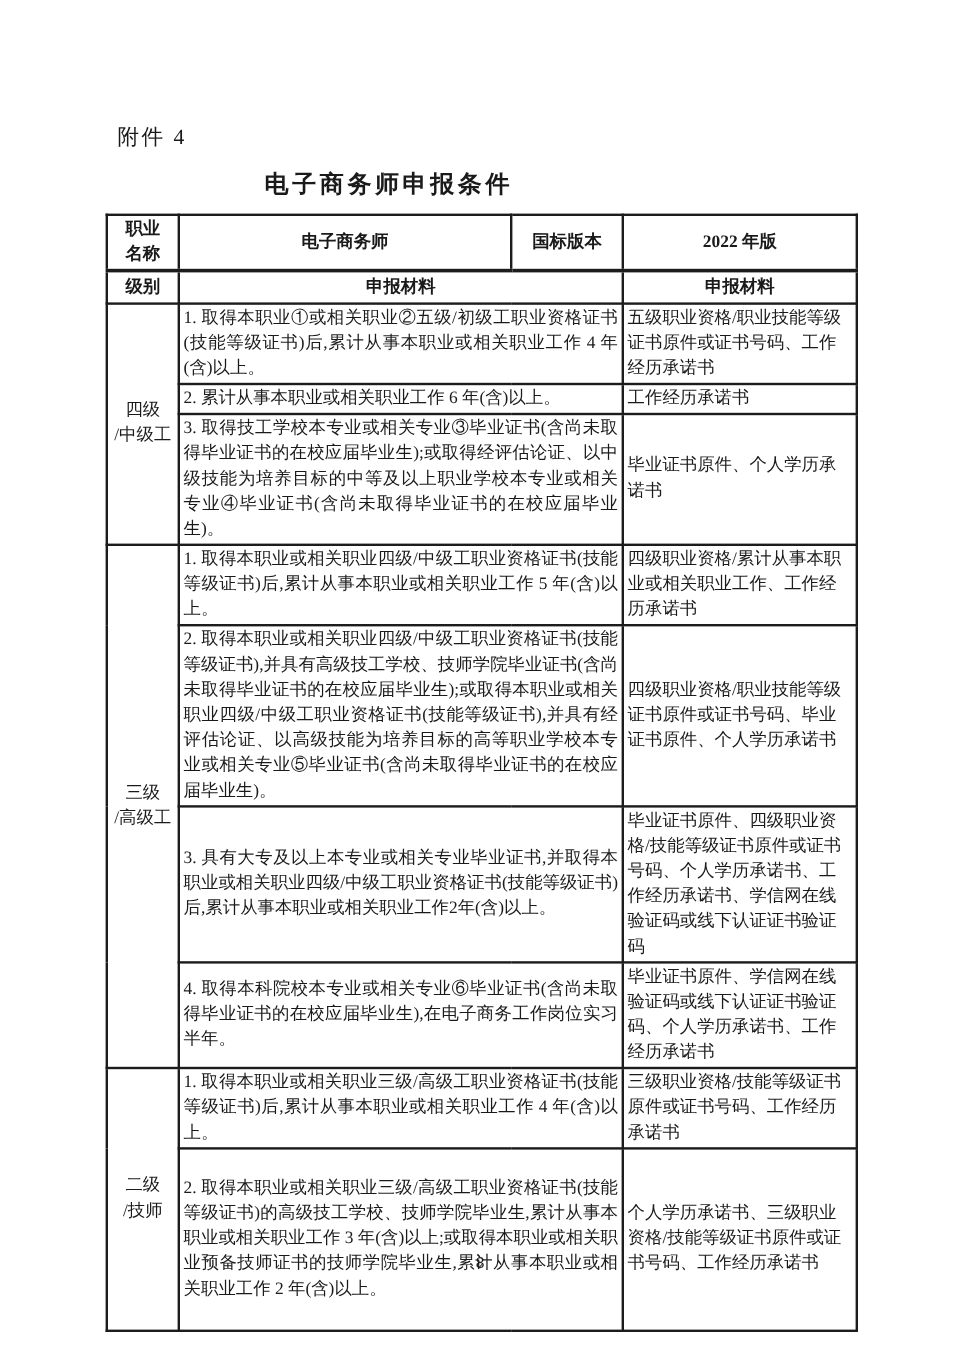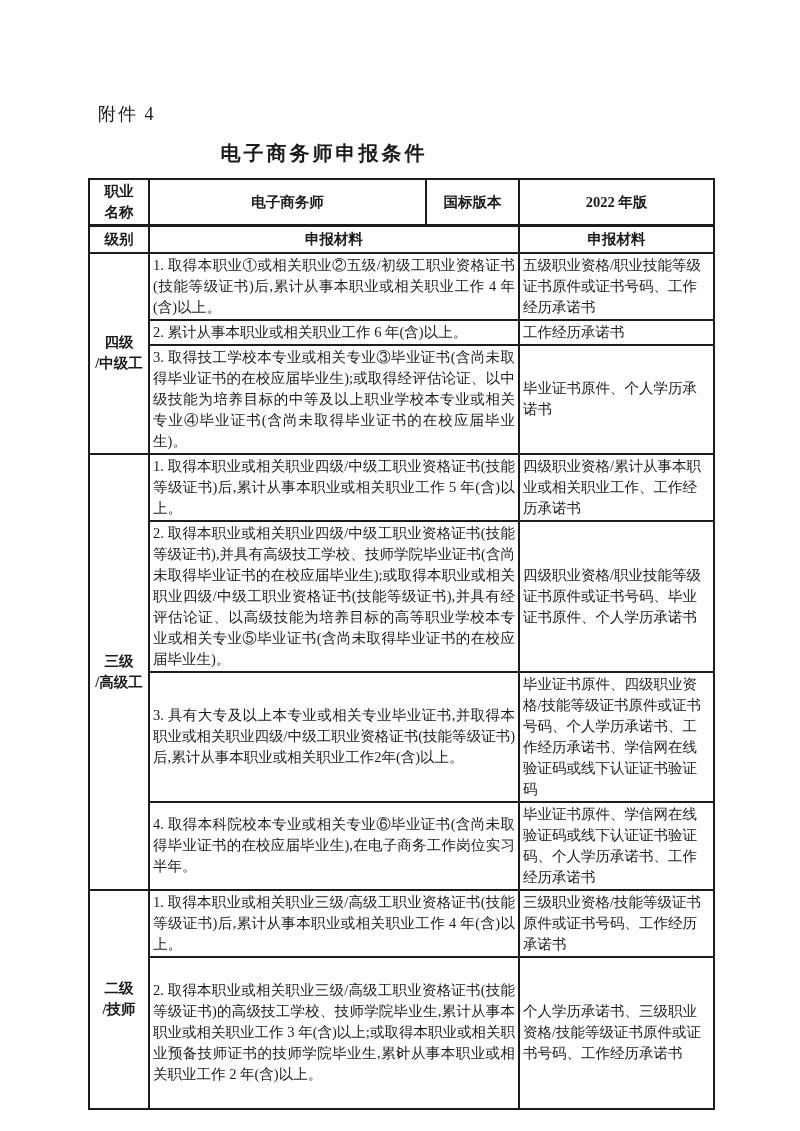--- a/index.html
+++ b/index.html
@@ -49,21 +49,21 @@
     padding: 1px 3px;
     vertical-align: middle;
     overflow: hidden;
   }
   tr.r-head1 td { border-bottom-width: 3px; }
   .c { text-align: center; }
   .bold { font-weight: bold; }
   .pre { white-space: pre-line; }
   td.cond { text-align: justify; }
   td.mat { text-align: left; border-radius: 14px; }
-  td.level { text-align: center; white-space: pre-line; font-weight: bold; }
+  td.level { text-align: center; white-space: pre-line; }
   tr.h44 { height: 44px; }
   tr.h27 { height: 27px; }
   tr.h63 { height: 63px; }
   tr.h22 { height: 22px; }
   tr.h99 { height: 99px; }
   tr.h65 { height: 65px; }
   tr.h146 { height: 146px; }
   tr.h120 { height: 120px; }
   tr.h88 { height: 88px; }
   tr.h67 { height: 67px; }

